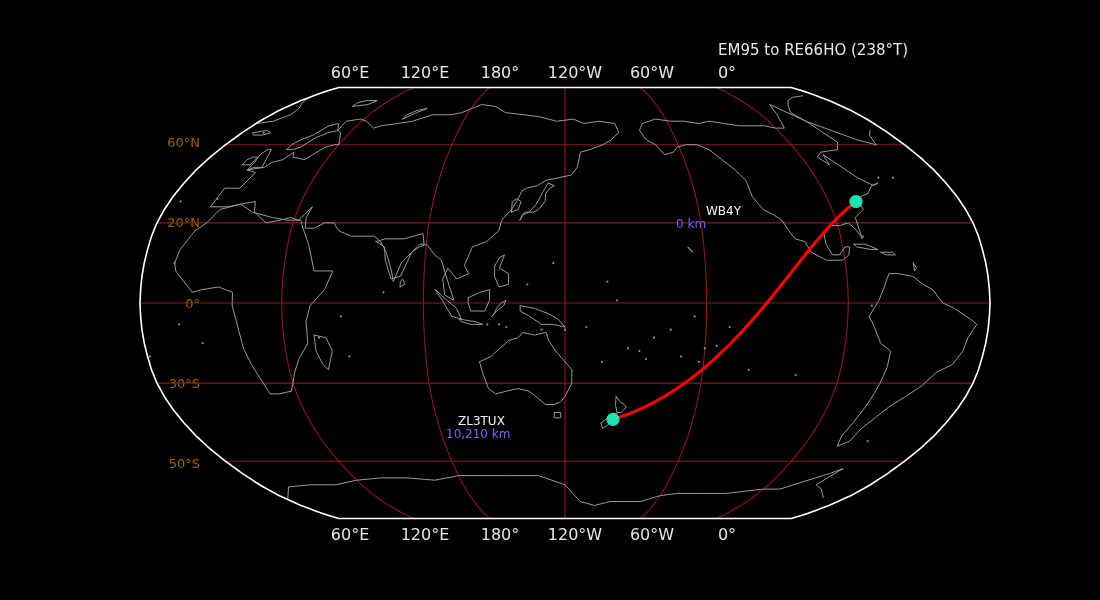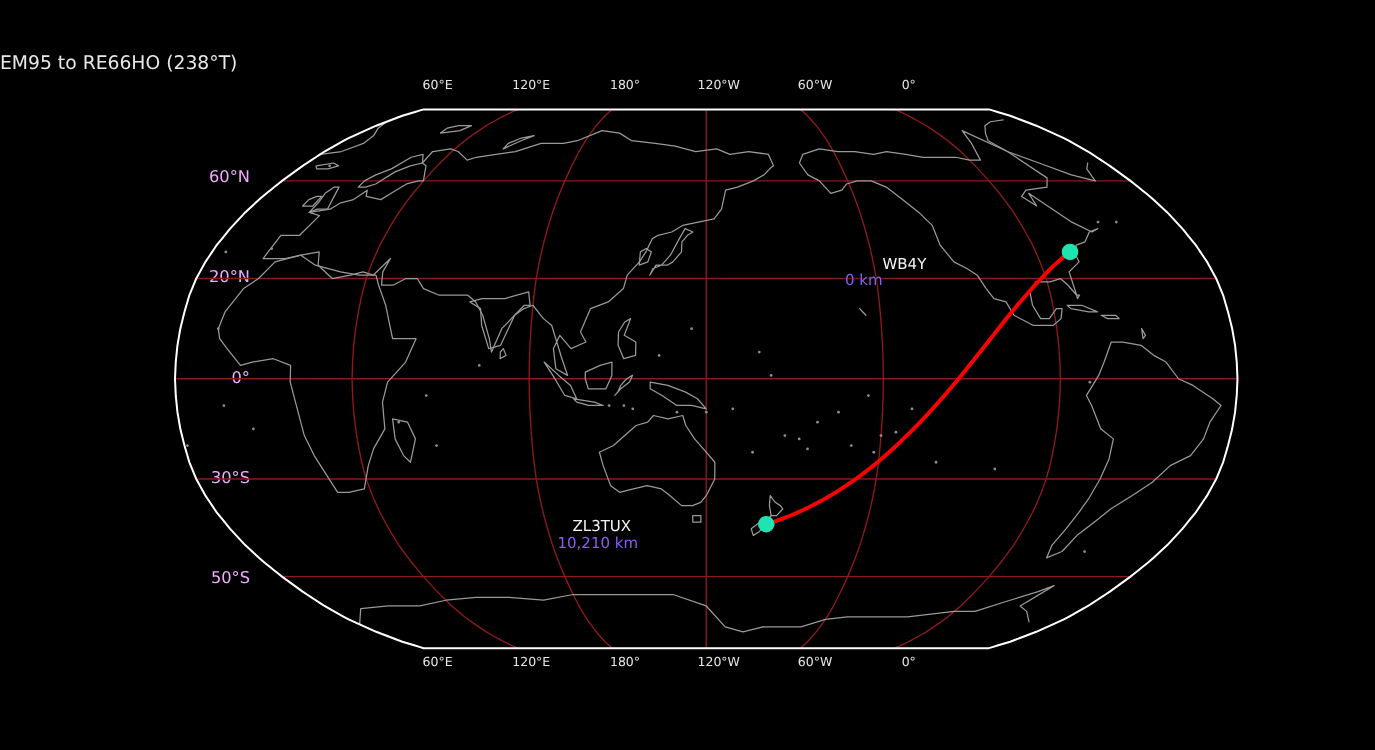--- a/index.html
+++ b/index.html
@@ -28,35 +28,35 @@
     text-align: center;
     font-size: 22px;
     color: #f2f2f2;
     letter-spacing: 0.2px;
   }
   #subtitle {
     position: absolute;
     left: 0;
     top: 41px;
     width: 908px;
-    text-align: left;
+    text-align: right;
     font-size: 15px;
     color: #e8e8e8;
   }
   .axis-label {
     position: absolute;
-    font-size: 10px;
+    font-size: 16px;
     color: #e6e6e6;
     white-space: nowrap;
     transform: translateX(-50%);
   }
   .lat-label {
     position: absolute;
     font-size: 13px;
-    color: #f0abfc;
+    color: #a16207;
     white-space: nowrap;
     transform: translateY(-50%);
     text-align: right;
   }
   #map-svg {
     position: absolute;
     left: 0;
     top: 0;
   }
   .pt-label {

